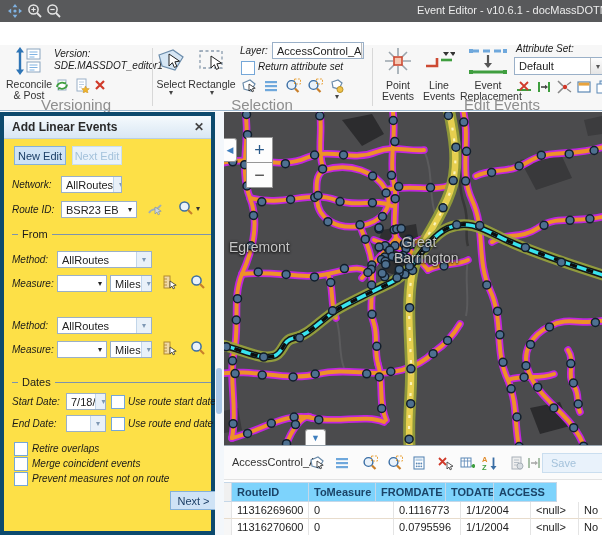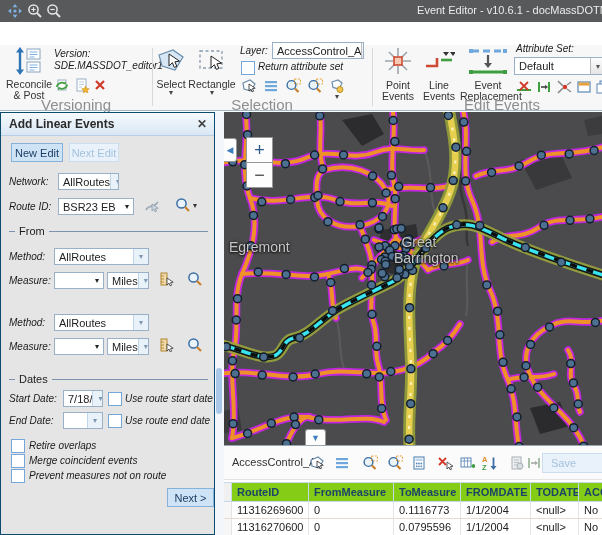--- a/index.html
+++ b/index.html
@@ -22,21 +22,21 @@
   
   .field{background:#fff;border:1px solid #9ab0c8;display:flex;align-items:center;padding-left:4px;box-sizing:border-box;font-size:11px;color:#222;overflow:hidden;white-space:nowrap;}
   .caretbox{width:14px;align-self:stretch;margin-left:auto;background:#e9f1f9;border-left:1px solid #c2d6ea;color:#7e98b4;display:flex;align-items:center;justify-content:center;font-size:8px;flex:0 0 14px;}
   .caretbox.en{background:linear-gradient(#fdfdfd,#e4e4e4);color:#555;border-left:1px solid #bbb;}
   .caret-plain{margin-left:auto;padding-right:4px;color:#222;font-size:8px;}
   .cb{width:12px;height:12px;background:#fff;border:1px solid #75a7d8;box-sizing:content-box;}
   .btn-blue{background:#cfe3f6;border:1px solid #86b1d8;color:#1c3f66;font-size:11px;display:flex;align-items:center;justify-content:center;box-sizing:border-box;cursor:default;}
   .btn-dis{background:#e9f2fb;border:1px solid #cadeef;color:#a4c2db;}
   .flabel{font-size:10px;color:#1a1a1a;white-space:nowrap;font-style:italic;}
   
-  .panel{position:absolute;left:0;top:112px;width:215px;height:423px;background:#e5e5e5;border:1px solid #0c4a6e;box-sizing:border-box;}
+  .panel{position:absolute;left:0;top:112px;width:215px;height:423px;background:#fde047;border:4px solid #0c4a6e;box-sizing:border-box;}
   .phead{position:absolute;left:0;top:0;width:100%;height:23px;background:linear-gradient(#f5fafd,#d9e7f4);border-bottom:1px solid #b9cfe4;box-sizing:border-box;display:flex;align-items:center;}
   .phead .t{font-size:12px;font-weight:bold;color:#2a2a2a;margin-left:8px;}
   .phead .x{margin-left:auto;margin-right:7px;font-size:12px;color:#444;font-weight:bold;cursor:default;}
   .divider{position:absolute;display:flex;align-items:center;gap:4px;font-size:11px;color:#1a1a1a;}
   .dline{height:1px;background:#7d93ad;}
   
   .vstrip{position:absolute;left:215px;top:112px;width:9px;height:423px;background:#f3f7fb;}
   .vthumb{position:absolute;left:1px;width:6px;border-radius:3px;background:#a9c7e6;}
   
   .right{position:absolute;left:224px;top:112px;width:378px;height:423px;}
@@ -54,21 +54,21 @@
   .c-core{fill:none;stroke:#38e4ee;stroke-width:3.4;stroke-linecap:round;}
   .c-dash{fill:none;stroke:#0d0d0d;stroke-width:3.4;stroke-dasharray:7 10;}
   .evpt{fill:#4e7090;stroke:#121e2b;stroke-width:1.5;}
   .maplabel{position:absolute;font-size:14px;color:#c6c6c6;text-shadow:0 0 3px #161616,0 1px 2px #161616;white-space:nowrap;}
   .mapbtn{position:absolute;background:#fdfdfd;border:1px solid #979797;box-sizing:border-box;display:flex;align-items:center;justify-content:center;cursor:default;}
   
   .grid{position:absolute;left:0;top:333px;width:378px;height:90px;background:#fff;border-top:1px solid #9aa6b0;box-sizing:border-box;overflow:hidden;}
   .gtools{position:absolute;left:0;top:0;width:378px;height:34px;background:#fbfbfb;border-bottom:1px solid #e3e3e3;box-sizing:border-box;}
   .gname{position:absolute;left:8px;top:10px;font-size:11px;color:#333;}
   .trow{position:absolute;left:0;width:378px;display:flex;overflow:hidden;}
-  .hc{background:#84cc16;color:#1b4468;font-weight:bold;font-size:11px;border-right:1px solid #c5d7e8;border-top:1px solid #c5d7e8;border-bottom:1px solid #c5d7e8;box-sizing:border-box;padding:3px 0 0 5px;height:20px;white-space:nowrap;overflow:hidden;flex:0 0 auto;}
+  .hc{background:#7dd3fc;color:#1b4468;font-weight:bold;font-size:11px;border-right:1px solid #c5d7e8;border-top:1px solid #c5d7e8;border-bottom:1px solid #c5d7e8;box-sizing:border-box;padding:3px 0 0 5px;height:20px;white-space:nowrap;overflow:hidden;flex:0 0 auto;}
   .dc{background:#fff;color:#222;font-size:11px;border-right:1px solid #e4e4e4;border-bottom:1px solid #e8dccc;box-sizing:border-box;padding:2px 0 0 5px;height:17px;white-space:nowrap;overflow:hidden;flex:0 0 auto;}
   .ticon{position:absolute;top:9px;width:16px;height:16px;}
   .icon16{width:16px;height:16px;display:block;}
 </style>
 </head>
 <body>
 
 <div class="app">
 
   <div class="titlebar">
@@ -695,21 +695,20 @@
         <svg class="ticon" style="left:302px" viewBox="0 0 16 16">
           <path d="M3 3v10M13 3v10" stroke="#a8c0a8" stroke-width="2"></path>
           <path d="M5 8h5" stroke="#aaa" stroke-width="1.6"></path>
             <path d="M12 8l-3-2.2v4.4z" fill="#aaa"></path>
         </svg>
         <div class="btn-blue btn-dis abs" style="left:318px;top:7px;width:70px;height:20px;justify-content:flex-start;padding-left:8px">Save</div>
       </div>
       <div class="trow" style="top:36px">
         <div class="hc" style="width:8px;padding:0;background:#f0f0f0"></div>
         <div class="hc" style="width:77px">RouteID</div>
-        <div class="hc" style="width:85px">FromMeasure</div>
         <div class="hc" style="width:67px">ToMeasure</div>
         <div class="hc" style="width:70px">FROMDATE</div>
         <div class="hc" style="width:48px">TODATE</div>
         <div class="hc" style="width:63px">ACCESS</div>
       </div>
       <div class="trow" style="top:56px">
         <div class="dc" style="width:8px;padding:0;background:#f7f7f7"></div>
         <div class="dc" style="width:77px">11316269600</div>
         <div class="dc" style="width:85px">0</div>
         <div class="dc" style="width:67px">0.1116773</div>

